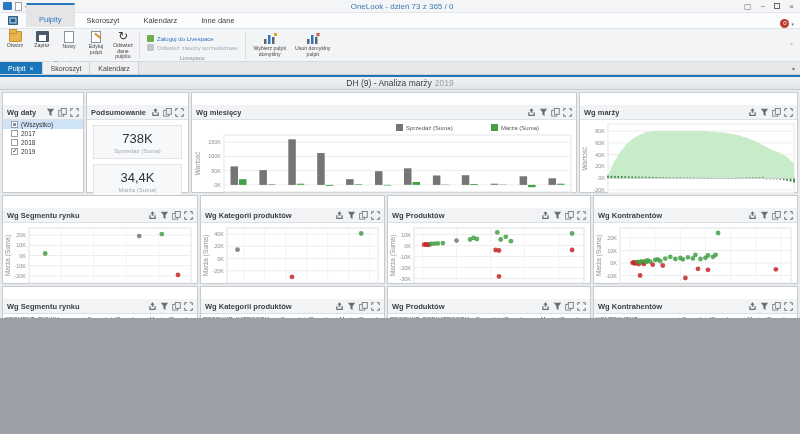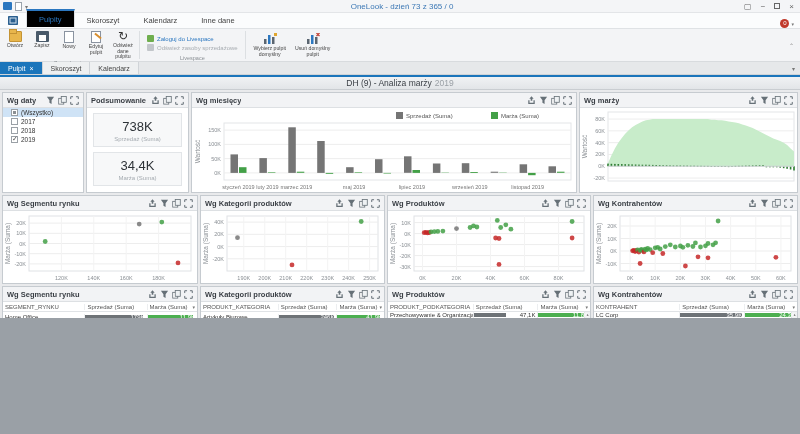--- a/index.html
+++ b/index.html
@@ -14,21 +14,21 @@
   .qcaret{font-size:6px;color:#777;}
   .wtitle{flex:1;text-align:center;font-size:8px;color:#3c78b5;line-height:13px;white-space:nowrap;}
   .wctl{display:flex;align-items:center;gap:9px;padding-right:6px;font-size:8px;color:#666;}
   .wrest{width:6px;height:6px;border:1px solid #666;display:inline-block;}
 
   
   .rtabs{position:absolute;left:0;top:13px;width:800px;height:16px;background:#fbfcfd;border-bottom:1px solid #dfe2e5;display:flex;align-items:flex-end;}
   .appmenu{width:26px;height:16px;display:flex;align-items:center;justify-content:center;}
   .appmenu-ico{width:10px;height:9px;background:#2b5f8f;border-radius:1px;box-shadow:inset 0 0 0 1.5px #2b5f8f, inset 0 0 0 2.5px #cfe0ee;}
   .rtab{font-size:7.5px;color:#444;padding:3px 12px 3px;cursor:default;}
-  .rtab.active{background:#000000;color:#2b77c0;border:1px solid #dfe2e5;border-bottom:1px solid #fff;border-top:2px solid #2b77c0;padding-top:4px;}
+  .rtab.active{background:#e5e5e5;color:#2b77c0;border:1px solid #dfe2e5;border-bottom:1px solid #fff;border-top:2px solid #2b77c0;padding-top:10px;}
   .notif{margin-left:auto;display:flex;align-items:center;gap:2px;padding-right:6px;}
   .nbadge{width:9px;height:9px;border-radius:50%;background:#c0392b;color:#fff;font-size:6px;text-align:center;line-height:9px;}
   .ncaret{font-size:5px;color:#777;}
 
   
   .rbody{position:absolute;left:0;top:29px;width:800px;height:33px;background:#f3f4f6;border-bottom:1px solid #d8dbde;display:flex;}
   .rgroup{display:flex;flex-direction:column;height:33px;}
   .rbtns{display:flex;flex:1;align-items:flex-start;padding:2px 2px 0 2px;gap:1px;}
   .rbtn{width:26px;display:flex;flex-direction:column;align-items:center;gap:1px;cursor:default;}
   .rbtn .lbl{font-size:5.2px;color:#444;text-align:center;line-height:1.1;}
@@ -57,21 +57,21 @@
   .dtab{display:flex;align-items:center;gap:4px;font-size:7px;color:#444;padding:0 8px;background:#eef0f1;border-right:1px solid #d0d4d8;}
   .dtab.active{background:#1b75bb;color:#fff;}
   .dtab .x{font-size:7px;}
   .dtabs-caret{margin-left:auto;font-size:6px;color:#777;align-self:center;padding-right:5px;}
   .blueline{position:absolute;left:0;top:75px;width:800px;height:2px;background:#1b75bb;}
   .dashheader{position:absolute;left:0;top:77px;width:800px;height:13px;background:linear-gradient(#f0f2f4,#e2e5e8);border-bottom:1px solid #c9cdd1;text-align:center;font-size:8.5px;color:#3a3f45;line-height:13px;}
   .dashheader .year{color:#9aa0a6;margin-left:3px;}
 
   
   .panel{position:absolute;background:#fff;border:1px solid #c6cbd0;}
-  .phead{height:15px;background:#f2f3f5;border-bottom:1px solid #dde0e3;display:flex;align-items:center;padding:0 4px;}
+  .phead{height:15px;background:#f2f3f5;border-bottom:1px solid #dde0e3;display:flex;align-items:center;padding:0 4px;margin-top:12px;}
   .ptitle{font-size:7.5px;font-weight:bold;color:#3a3f45;white-space:nowrap;overflow:hidden;}
   .picons{margin-left:auto;display:flex;align-items:center;gap:3px;}
   .picons .pic{width:9px;height:9px;display:inline-block;}
   .picons svg{width:9px;height:9px;display:block;}
   .pbody{position:relative;width:100%;height:calc(100% - 16px);overflow:hidden;}
 
   
   .trow{display:flex;align-items:center;gap:3px;font-size:6.5px;color:#333;padding:1px 2px 1px 8px;white-space:nowrap;}
   .trow.sel{background:#cfe3f6;}
   .cb{width:7px;height:7px;border:1px solid #9aa0a6;background:#fff;display:inline-block;position:relative;flex:0 0 auto;}

